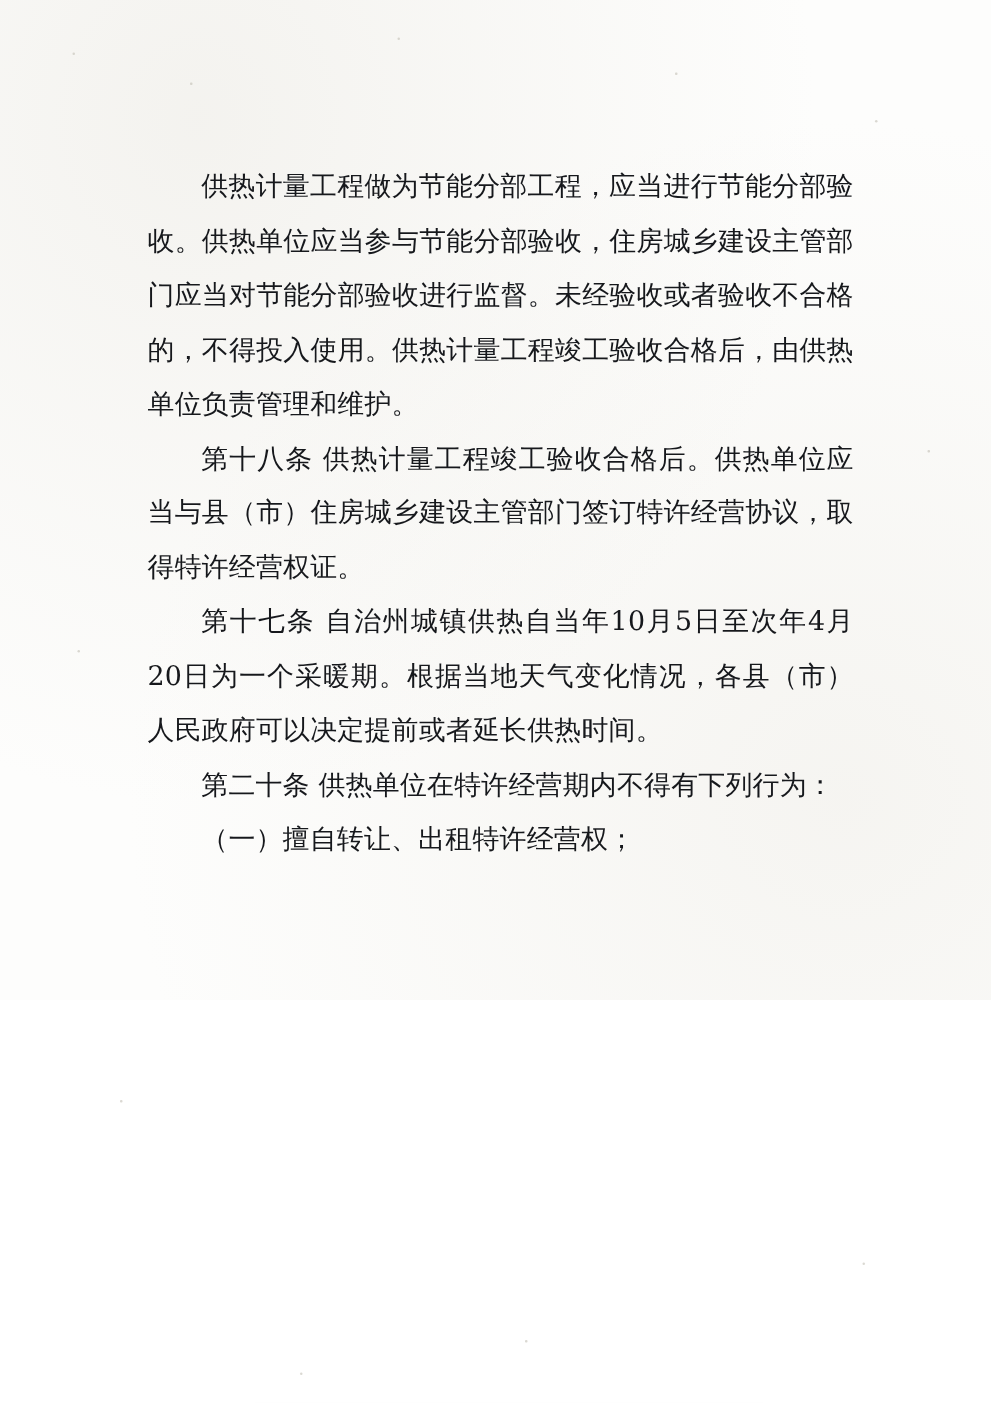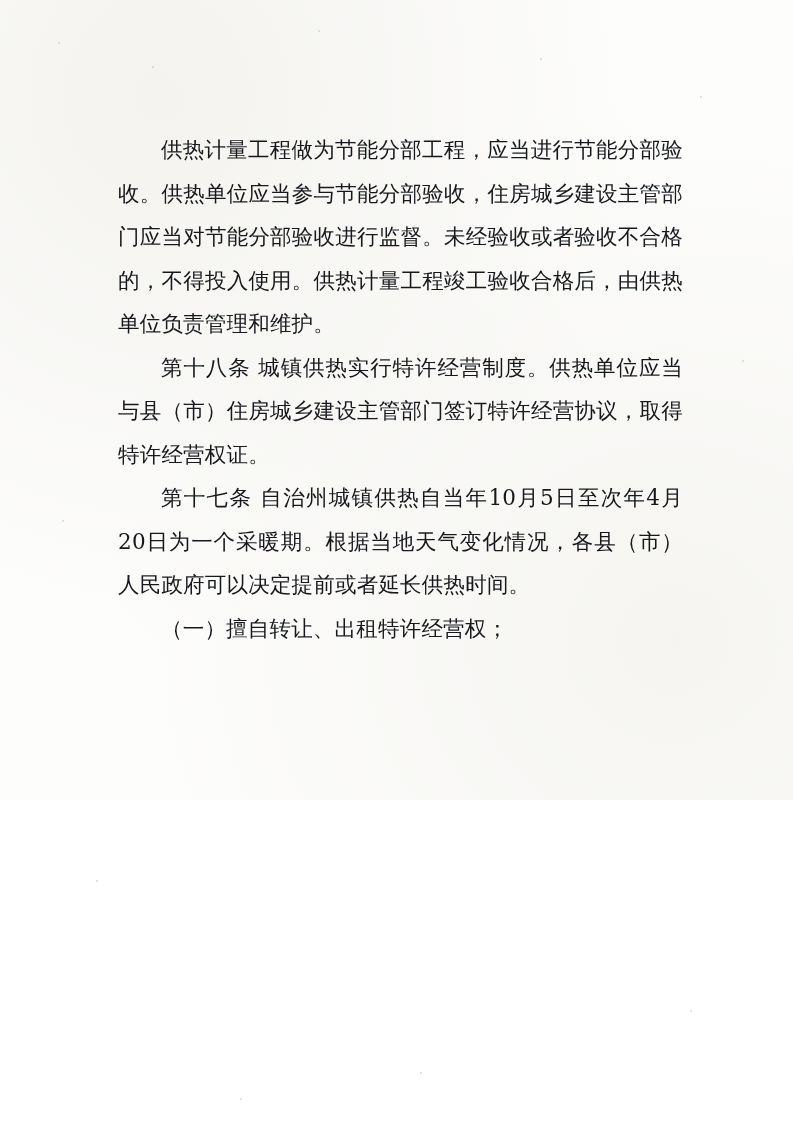--- a/index.html
+++ b/index.html
@@ -63,18 +63,19 @@
   <div class="speck" style="left:700px; top:96px;  width:2px; height:2px;"></div>
   <div class="speck" style="left:742px; top:360px; width:1.5px;height:1.5px;"></div>
   <div class="speck" style="left:62px;  top:520px; width:2px; height:2px;"></div>
   <div class="speck" style="left:96px;  top:880px; width:1.5px;height:1.5px;"></div>
   <div class="speck" style="left:690px; top:1010px;width:2px; height:2px;"></div>
   <div class="speck" style="left:420px; top:1072px;width:1.5px;height:1.5px;"></div>
   <div class="speck" style="left:240px; top:1098px;width:2px; height:2px;"></div>
 
   <div class="body-text">
     <p class="para indent">供热计量工程做为节能分部工程，应当进行节能分部验收。供热单位应当参与节能分部验收，住房城乡建设主管部门应当对节能分部验收进行监督。未经验收或者验收不合格的，不得投入使用。供热计量工程竣工验收合格后，由供热单位负责管理和维护。</p>
-    <p class="para indent">第十八条 城镇供热实行特许经营制度。供热单位应当与县（市）住房城乡建设主管部门签订特许经营协议，取得特许经营权证。</p>
+    <p class="para indent">第十八条 供热计量工程竣工验收合格后。供热单位应当与县（市）住房城乡建设主管部门签订特许经营协议，取得特许经营权证。</p>
     <p class="para indent">第十七条 自治州城镇供热自当年10月5日至次年4月20日为一个采暖期。根据当地天气变化情况，各县（市）人民政府可以决定提前或者延长供热时间。</p>
+    <p class="para indent">第二十条 供热单位在特许经营期内不得有下列行为：</p>
     <p class="para indent">（一）擅自转让、出租特许经营权；</p>
   </div>
 
 </div>
 
 </body></html>

